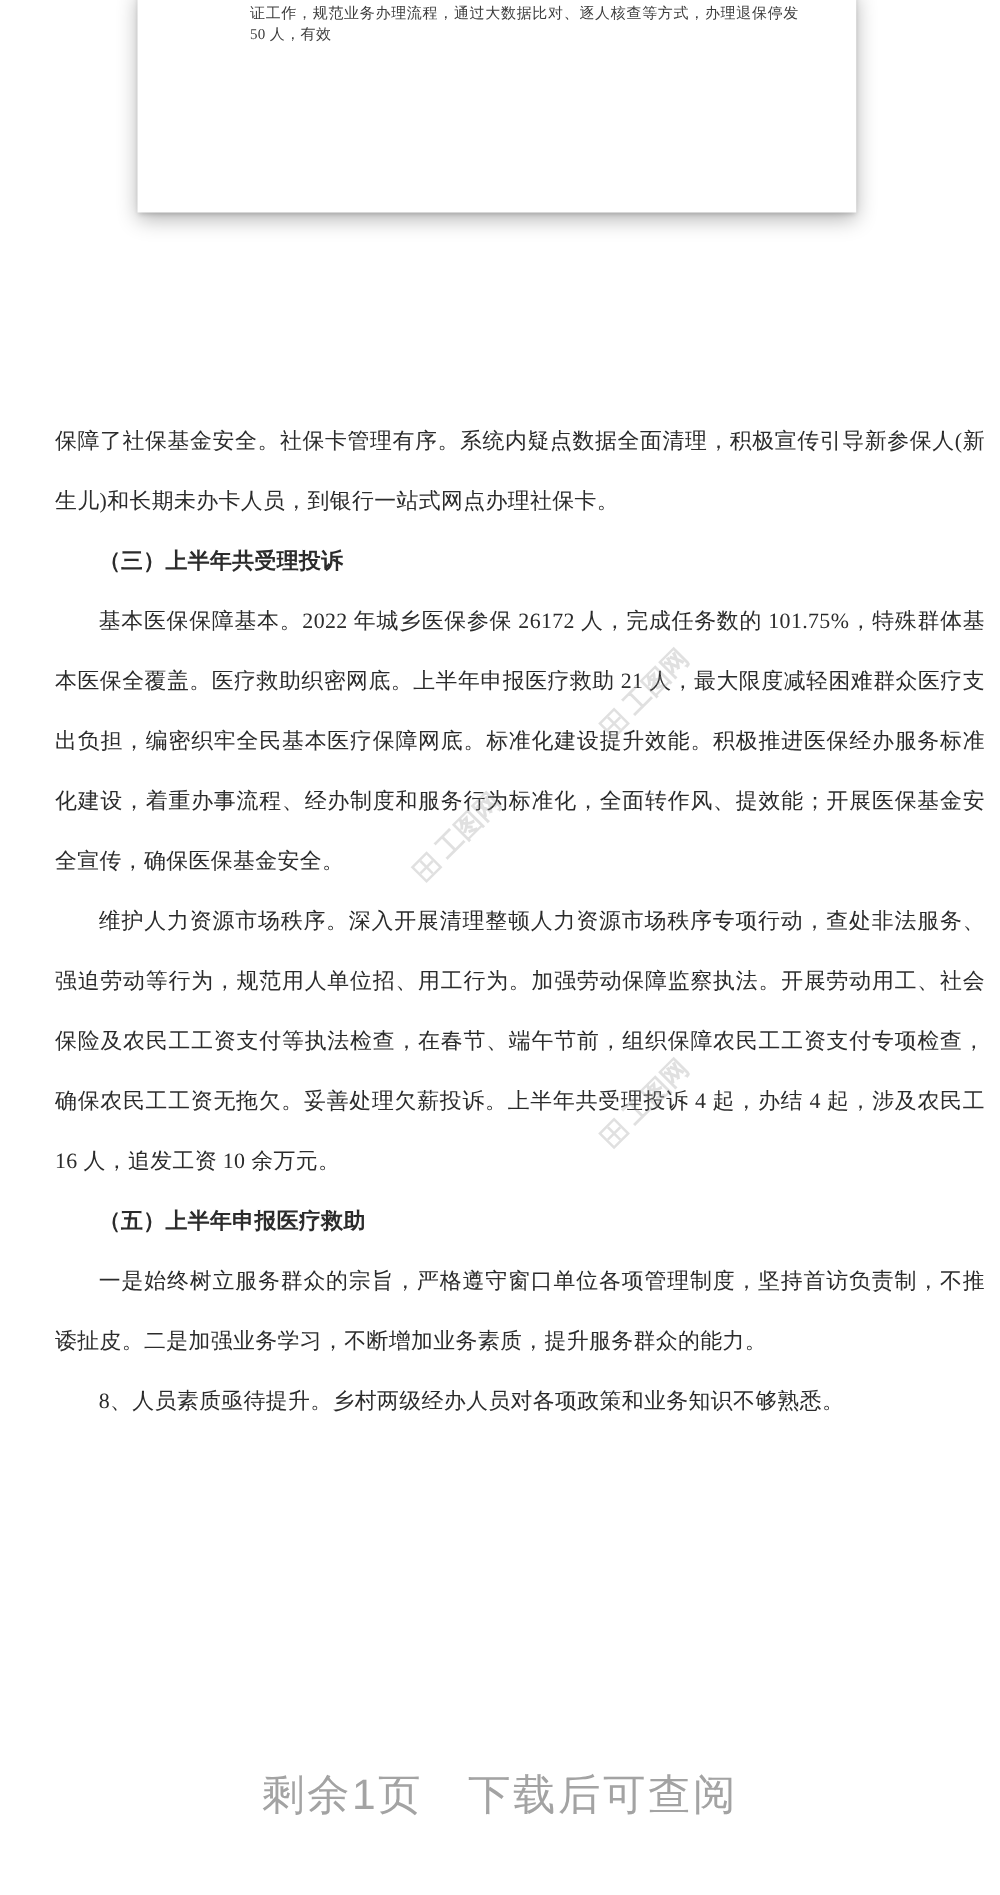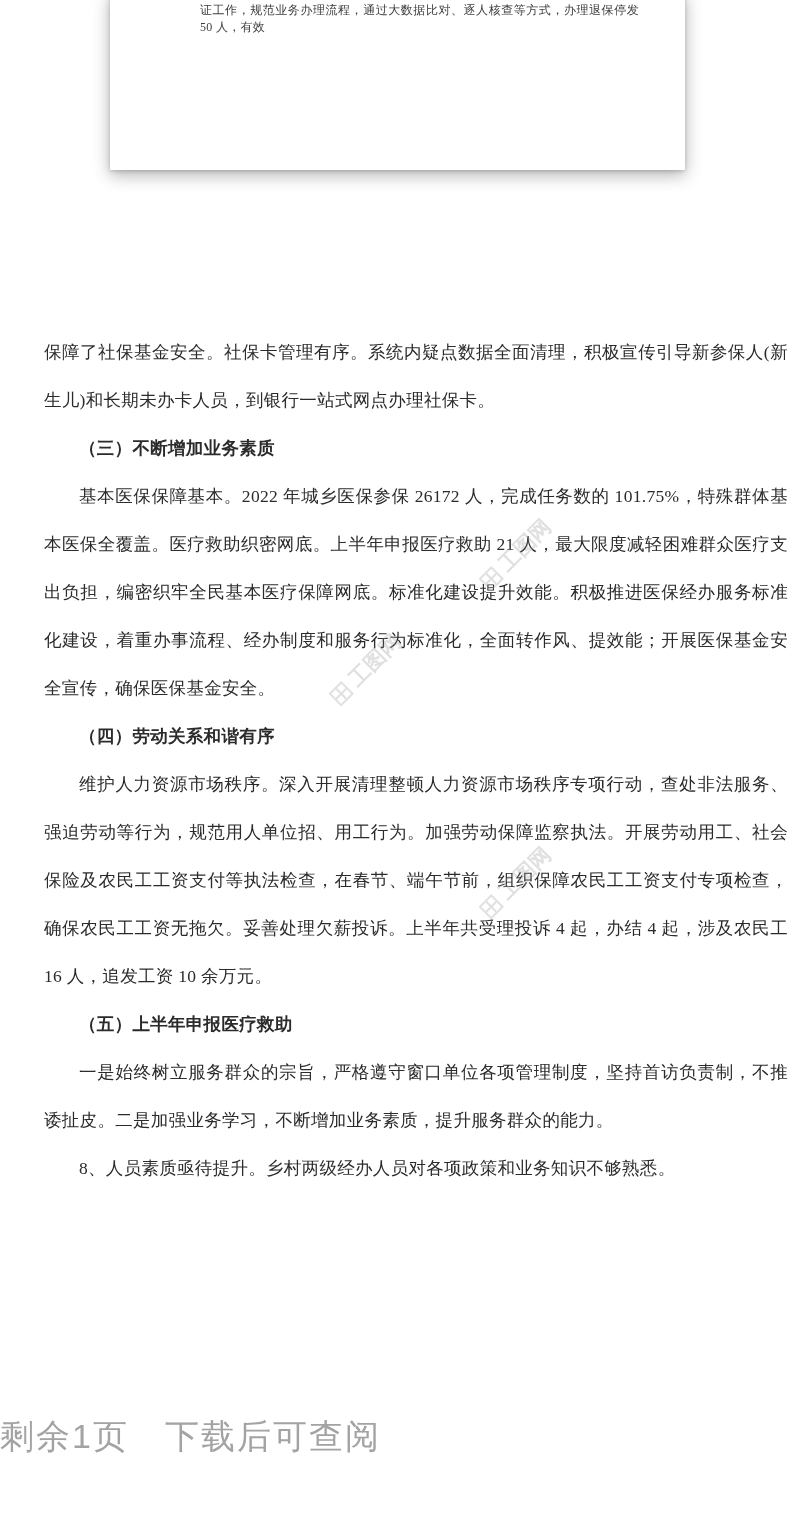--- a/index.html
+++ b/index.html
@@ -74,42 +74,41 @@
   }
   #wm1 { left: 472px; top: 540px; }
   #wm2 { left: 322px; top: 655px; }
   #wm3 { left: 472px; top: 868px; }
 
   
   .footer-note {
     position: absolute;
     left: 0; top: 1412px;
     width: 800px;
-    text-align: left;
+    text-align: center;
     font-size: 34px;
     line-height: 48px;
     color: #a3a3a3;
     font-family: "Liberation Sans", "DejaVu Sans", sans-serif;
     letter-spacing: 2px;
   }
 </style>
 </head>
 <body>
 
 <div class="canvas">
 
   <div class="top-sheet">
     <p class="top-sheet-line">证工作，规范业务办理流程，通过大数据比对、逐人核查等方式，办理退保停发 50 人，有效</p>
   </div>
 
   <div class="doc">
     <p class="noindent">保障了社保基金安全。社保卡管理有序。系统内疑点数据全面清理，积极宣传引导新参保人(新生儿)和长期未办卡人员，到银行一站式网点办理社保卡。</p>
-    <p class="heading">（三）不断增加业务素质</p>
+    <p class="heading">（三）上半年共受理投诉</p>
     <p>基本医保保障基本。2022 年城乡医保参保 26172 人，完成任务数的 101.75%，特殊群体基本医保全覆盖。医疗救助织密网底。上半年申报医疗救助 21 人，最大限度减轻困难群众医疗支出负担，编密织牢全民基本医疗保障网底。标准化建设提升效能。积极推进医保经办服务标准化建设，着重办事流程、经办制度和服务行为标准化，全面转作风、提效能；开展医保基金安全宣传，确保医保基金安全。</p>
-    <p class="heading">（四）劳动关系和谐有序</p>
     <p>维护人力资源市场秩序。深入开展清理整顿人力资源市场秩序专项行动，查处非法服务、强迫劳动等行为，规范用人单位招、用工行为。加强劳动保障监察执法。开展劳动用工、社会保险及农民工工资支付等执法检查，在春节、端午节前，组织保障农民工工资支付专项检查，确保农民工工资无拖欠。妥善处理欠薪投诉。上半年共受理投诉 4 起，办结 4 起，涉及农民工 16 人，追发工资 10 余万元。</p>
     <p class="heading">（五）上半年申报医疗救助</p>
     <p>一是始终树立服务群众的宗旨，严格遵守窗口单位各项管理制度，坚持首访负责制，不推诿扯皮。二是加强业务学习，不断增加业务素质，提升服务群众的能力。</p>
     <p>8、人员素质亟待提升。乡村两级经办人员对各项政策和业务知识不够熟悉。</p>
   </div>
 
   <div class="wm" id="wm1">
     <span class="wm-icon"></span>
     <span>工图网</span>
   </div>

